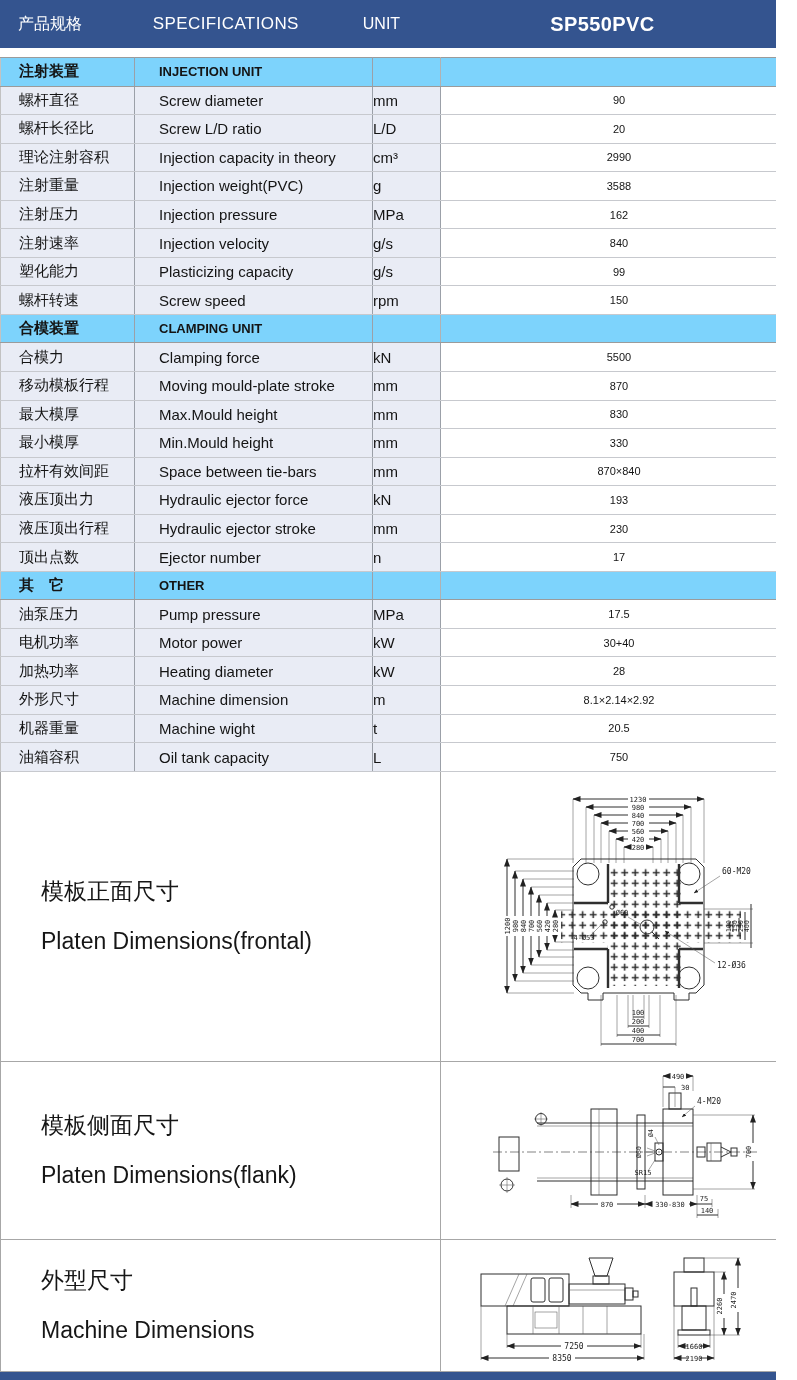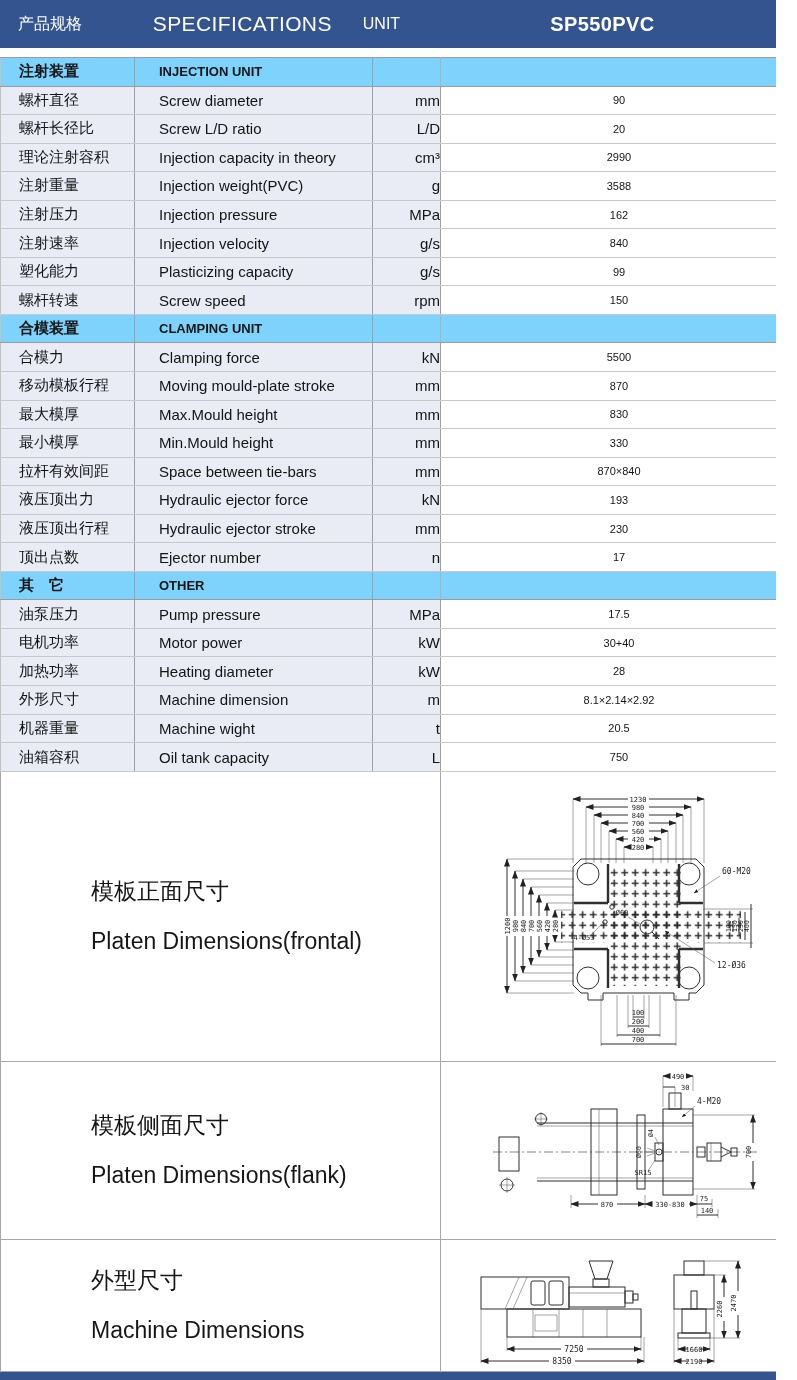--- a/index.html
+++ b/index.html
@@ -1,38 +1,38 @@
 <!DOCTYPE html>
 <html><head>
 <meta charset="utf-8">
 <style>
 *{box-sizing:border-box;margin:0;padding:0}
 body{margin:0;background:#fff;width:797px}
 .sheet{width:776px;height:1380px;display:flex;flex-direction:column;overflow:hidden;background:#fff;
   font-family:"Liberation Sans","DejaVu Sans",sans-serif;color:#141414}
 .hdr{flex:0 0 48px;background:#34548f;color:#fff;display:flex;align-items:center}
 .h1{width:134px;padding-left:18px;font-size:16px}
-.h2{width:238px;padding-left:22px;font-size:21px;letter-spacing:.4px}
+.h2{width:238px;padding-left:22px;font-size:17px;letter-spacing:.4px}
 .h3{width:68px;text-align:left;font-size:16px}
 .h4{width:357px;text-align:center;font-size:20px;font-weight:bold;letter-spacing:.4px}
 .gap{flex:0 0 9px;background:#fff}
 table.spec{width:797px;height:715px;border-collapse:collapse;table-layout:fixed;font-size:15px;border-top:1px solid #9b9b9b}
 .spec td{height:27px;vertical-align:middle;border-bottom:1px solid #c7c9ce;overflow:hidden;white-space:nowrap}
 .spec .c1{width:134px;padding-left:18px;background:#e9ecf5;border-right:1px solid #9ba0a8;border-left:1px solid #c2c2c2}
 .spec .c2{width:238px;padding-left:24px;background:#e9ecf5;border-right:1px solid #9ba0a8}
-.spec .c3{width:68px;text-align:right;background:#e9ecf5;border-right:1px solid #9ba0a8}
+.spec .c3{width:68px;text-align:left;background:#e9ecf5;border-right:1px solid #9ba0a8}
 .spec .c4{width:357px;text-align:center;background:#fff;font-size:11px;border-right:1px solid #c2c2c2}
 .spec tr.sec td{background:#7dd3fc;font-weight:bold;border-top:1px solid #9b9b9b;border-bottom:1px solid #9b9b9b}
 .spec tr.sec .c2{font-size:13px}
 .spec tr.sec .c3{border-right:1px solid #b1b1b1}
 .diagrams{flex:1;display:grid;grid-template-columns:440px 357px;grid-template-rows:290px 178px 1fr;
   border-left:1px solid #a7a7a7;border-right:1px solid #a7a7a7}
 .dlabel{border-right:1px solid #a7a7a7;border-bottom:1px solid #a7a7a7;display:flex;flex-direction:column;
-  justify-content:center;padding-left:90px;font-size:23px;color:#161616;line-height:1.2;gap:22px;background:#fff}
-.dfig{border-bottom:1px solid #a7a7a7;display:flex;align-items:flex-end;justify-content:center;background:#fff}
+  justify-content:center;padding-left:40px;font-size:23px;color:#161616;line-height:1.2;gap:22px;background:#fff}
+.dfig{border-bottom:1px solid #a7a7a7;display:flex;align-items:center;justify-content:center;background:#fff}
 .footbar{flex:0 0 8px;background:#34548f}
 .cad *{stroke:#2f2f2f;stroke-width:1;fill:none}
 .cad text{font-family:"DejaVu Sans Mono","Liberation Mono",monospace;font-size:8px;fill:#1b1b1b;stroke:none}
 .cad .t7{font-size:7px}
 .cad .t65{font-size:6.5px}
 .cad .thin{stroke:#5a5a5a;stroke-width:.55}
 .cad .thick{stroke-width:2.4}
 .cad .cl{stroke-width:.6;stroke-dasharray:9 3 2 3}
 .cad .fillp{fill:url(#pg);stroke:none}
 </style>

